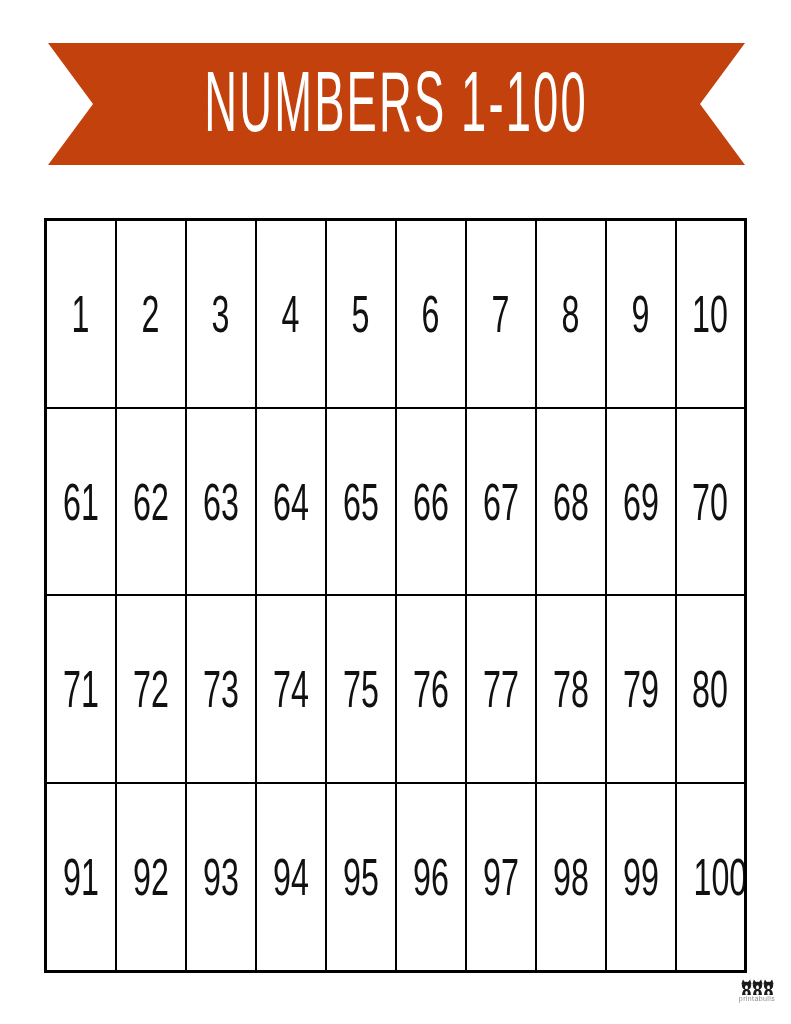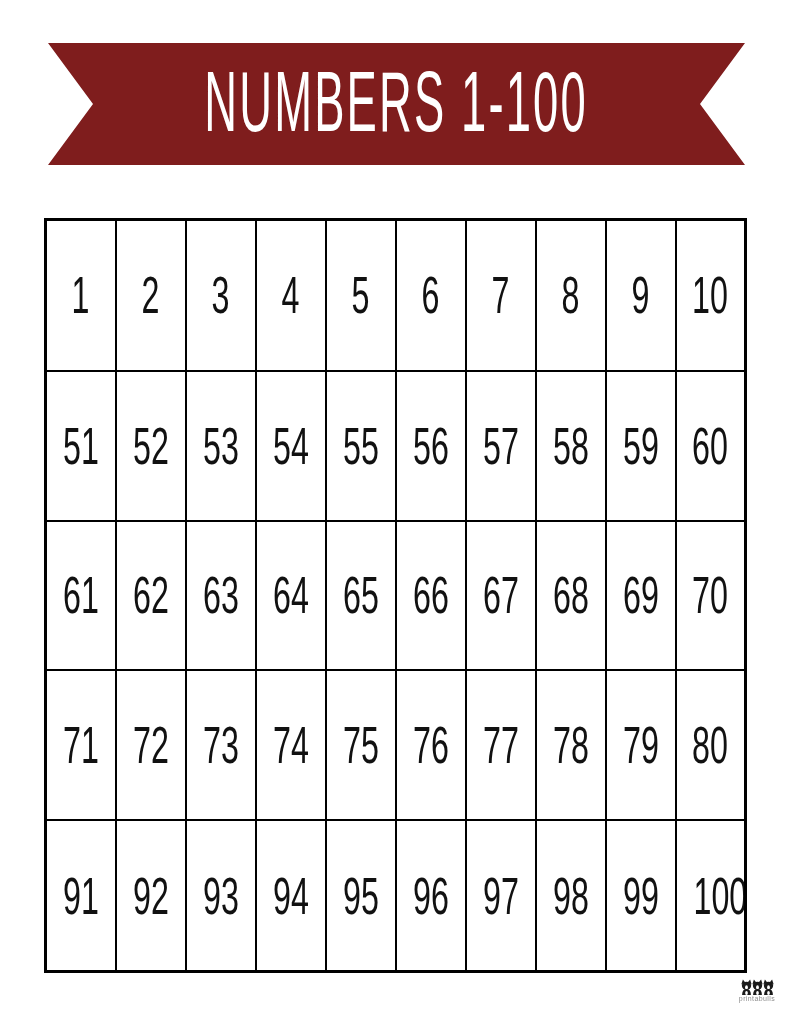--- a/index.html
+++ b/index.html
@@ -13,21 +13,21 @@
   .page {
     position: relative;
     width: 791px; height: 1024px;
     background: #ffffff;
   }
   
   .banner {
     position: absolute;
     left: 48px; top: 43px;
     width: 697px; height: 122px;
-    background: #7f1d1d;
+    background: #c2410c;
     clip-path: polygon(0 0, 100% 0, calc(100% - 45px) 50%, 100% 100%, 0 100%, 45px 50%);
     display: flex;
     align-items: center;
     justify-content: center;
   }
   .banner-text {
     color: #ffffff;
     font-size: 84px;
     font-weight: 400;
     letter-spacing: 4px;
@@ -101,32 +101,20 @@
           <td><span class="num">3</span></td>
           <td><span class="num">4</span></td>
           <td><span class="num">5</span></td>
           <td><span class="num">6</span></td>
           <td><span class="num">7</span></td>
           <td><span class="num">8</span></td>
           <td><span class="num">9</span></td>
           <td><span class="num">10</span></td>
         </tr>
         <tr>
-          <td><span class="num">51</span></td>
-          <td><span class="num">52</span></td>
-          <td><span class="num">53</span></td>
-          <td><span class="num">54</span></td>
-          <td><span class="num">55</span></td>
-          <td><span class="num">56</span></td>
-          <td><span class="num">57</span></td>
-          <td><span class="num">58</span></td>
-          <td><span class="num">59</span></td>
-          <td><span class="num">60</span></td>
-        </tr>
-        <tr>
           <td><span class="num">61</span></td>
           <td><span class="num">62</span></td>
           <td><span class="num">63</span></td>
           <td><span class="num">64</span></td>
           <td><span class="num">65</span></td>
           <td><span class="num">66</span></td>
           <td><span class="num">67</span></td>
           <td><span class="num">68</span></td>
           <td><span class="num">69</span></td>
           <td><span class="num">70</span></td>

